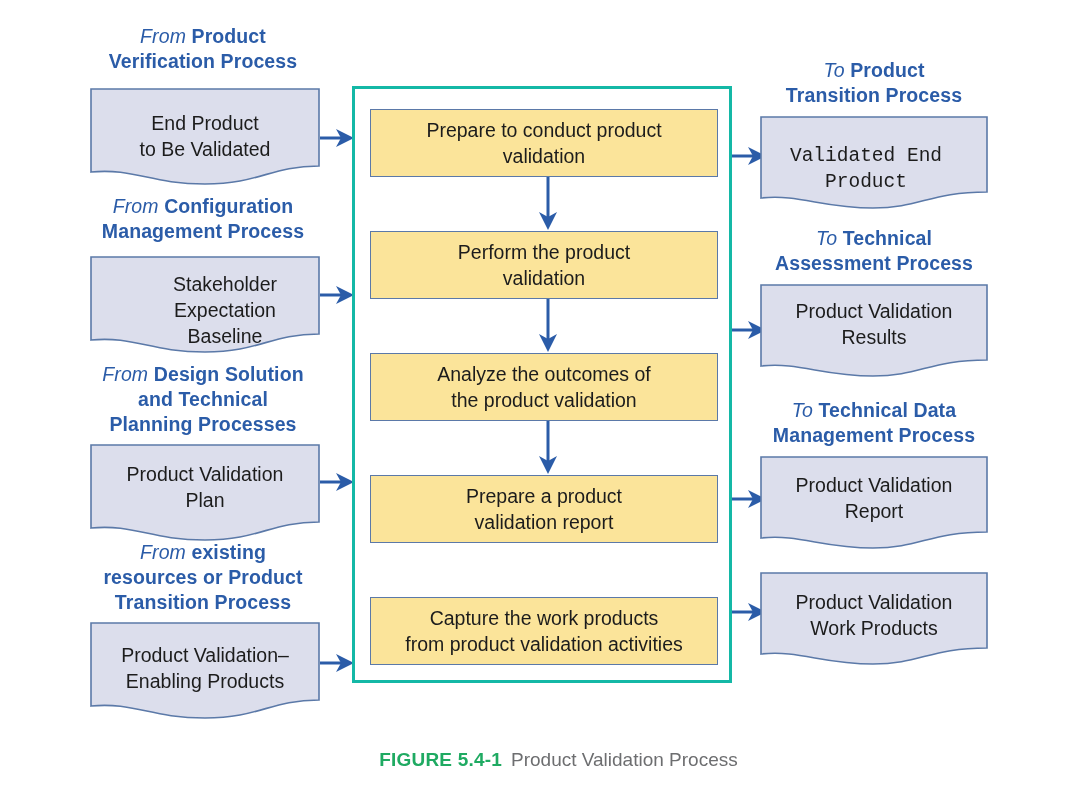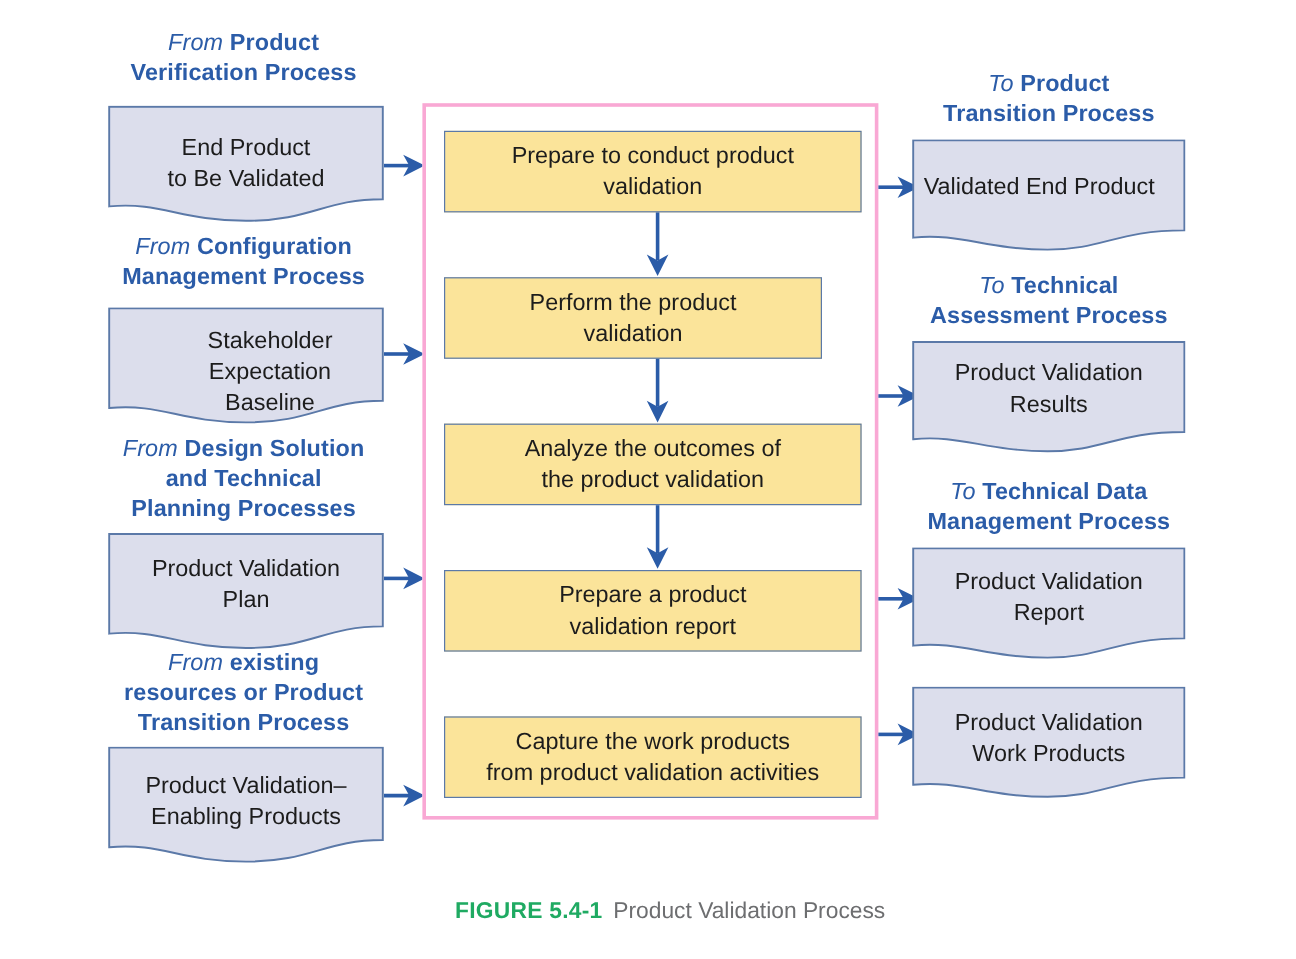--- a/index.html
+++ b/index.html
@@ -55,21 +55,21 @@
     white-space: pre-line;
   }
 
   
   #process-container {
     position: absolute;
     left: 352px;
     top: 86px;
     width: 380px;
     height: 597px;
-    border: 3px solid #f9a8d4;
+    border: 3px solid #14b8a6;
     box-sizing: border-box;
     background: #ffffff;
   }
 
   
   .act {
     position: absolute;
     background: #fbe49a;
     border: 1px solid #5b79a8;
     box-sizing: border-box;
@@ -200,21 +200,21 @@
     <div class="act" style="left:15px; top:20px; width:348px; height:68px;">
       <span>Prepare to conduct product
 validation</span>
     </div>
 
     <svg class="arrow-svg" style="left:183px; top:88px;" width="20" height="54" viewBox="0 0 20 54">
       <line x1="10" y1="0" x2="10" y2="40" stroke="#2b5ca8" stroke-width="3"></line>
       <path d="M1,35 L10,53 L19,35 L10,40 Z" fill="#2b5ca8"></path>
     </svg>
 
-    <div class="act" style="left:15px; top:142px; width:315px; height:68px;">
+    <div class="act" style="left:15px; top:142px; width:348px; height:68px;">
       <span>Perform the product
 validation</span>
     </div>
 
     <svg class="arrow-svg" style="left:183px; top:210px;" width="20" height="54" viewBox="0 0 20 54">
       <line x1="10" y1="0" x2="10" y2="40" stroke="#2b5ca8" stroke-width="3"></line>
       <path d="M1,35 L10,53 L19,35 L10,40 Z" fill="#2b5ca8"></path>
     </svg>
 
     <div class="act" style="left:15px; top:264px; width:348px; height:68px;">
@@ -255,21 +255,21 @@
     <line x1="0" y1="10" x2="22" y2="10" stroke="#2b5ca8" stroke-width="3"></line>
     <path d="M16,1 L34,10 L16,19 L21,10 Z" fill="#2b5ca8"></path>
   </svg>
 
   <div class="side-label" style="left:748px; top:58px; width:252px;">
     <span class="it">To</span>
     <span style="white-space:pre-line;">Product
 Transition Process</span>
   </div>
 
-  <div class="doc" style="left:760px; top:116px; width:212px; height:96px;">
+  <div class="doc" style="left:760px; top:116px; width:212px; height:96px;font-family:Liberation Mono, monospace;">
     <svg width="228" height="96" viewBox="0 0 228 96">
       <path d="M1,1 L227,1 L227,76 C170,76 160,92 113,92 C62,92 40,78 1,82 Z" fill="#dcdeec" stroke="#5b79a8" stroke-width="1.6"></path>
     </svg>
     <div class="doc-text" style="top:27px;">Validated End Product</div>
   </div>
 
   <div class="side-label" style="left:748px; top:226px; width:252px;">
     <span class="it">To</span>
     <span style="white-space:pre-line;">Technical
 Assessment Process</span>

